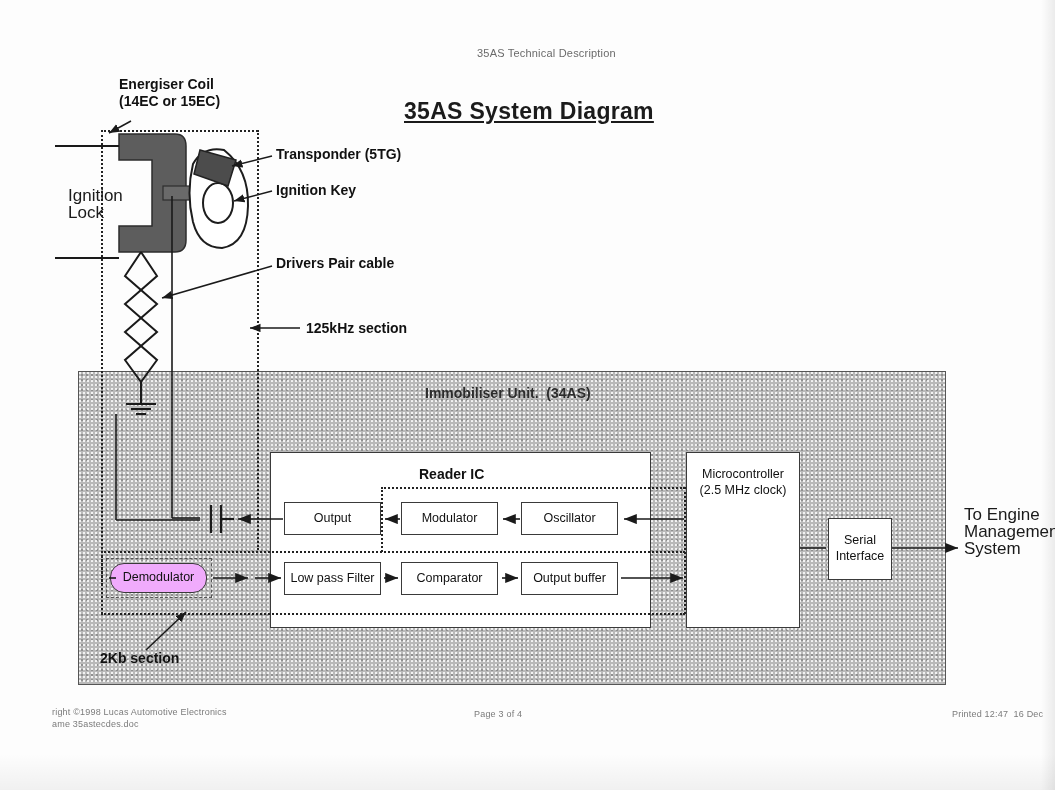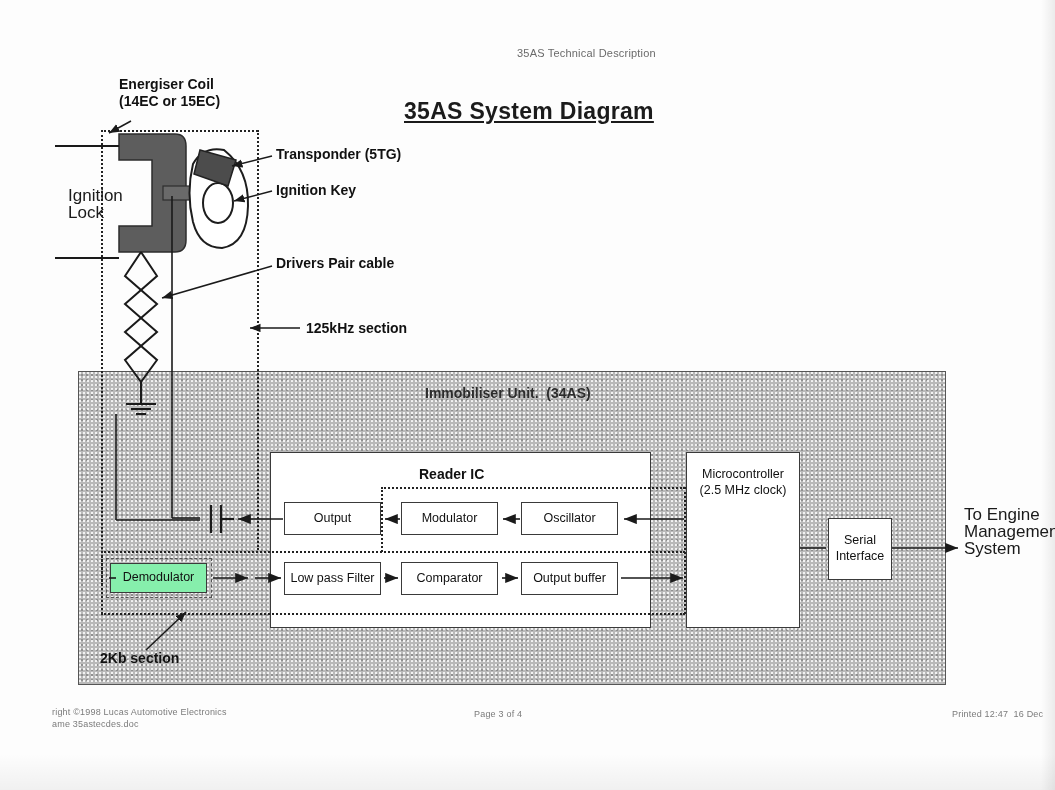--- a/index.html
+++ b/index.html
@@ -15,21 +15,20 @@
     font-family: "Liberation Sans", sans-serif;
     overflow: hidden;
   }
   .txt { position: absolute; white-space: pre; }
 
   
   .scan-head {
     font-size: 11px;
     color: #6a6a6a;
     letter-spacing: 0.2px;
-    margin-left: 40px;
   }
   .scan-foot {
     font-size: 9px;
     color: #7b7b7b;
     letter-spacing: 0.2px;
   }
 
   
   .doc-title {
     font-size: 23px;
@@ -162,21 +161,21 @@
   <div class="box" style="left:284px; top:562px; width:97px; height:33px;">
     <span>Low pass Filter</span>
   </div>
   <div class="box" style="left:401px; top:562px; width:97px; height:33px;">
     <span>Comparator</span>
   </div>
   <div class="box" style="left:521px; top:562px; width:97px; height:33px;">
     <span>Output buffer</span>
   </div>
 
-  <div class="box" style="left:110px; top:563px; width:97px; height:30px; background:#86efac;">
+  <div class="box" style="left:110px; top:563px; width:97px; height:30px; background:#f0abfc;border-radius:14px;">
     <span>Demodulator</span>
   </div>
 
   <div class="box" style="left:686px; top:452px; width:114px; height:176px; align-items:flex-start; padding-top:14px;">
     <div>
       <div>Microcontroller</div>
       <div>(2.5 MHz clock)</div>
     </div>
   </div>
 

